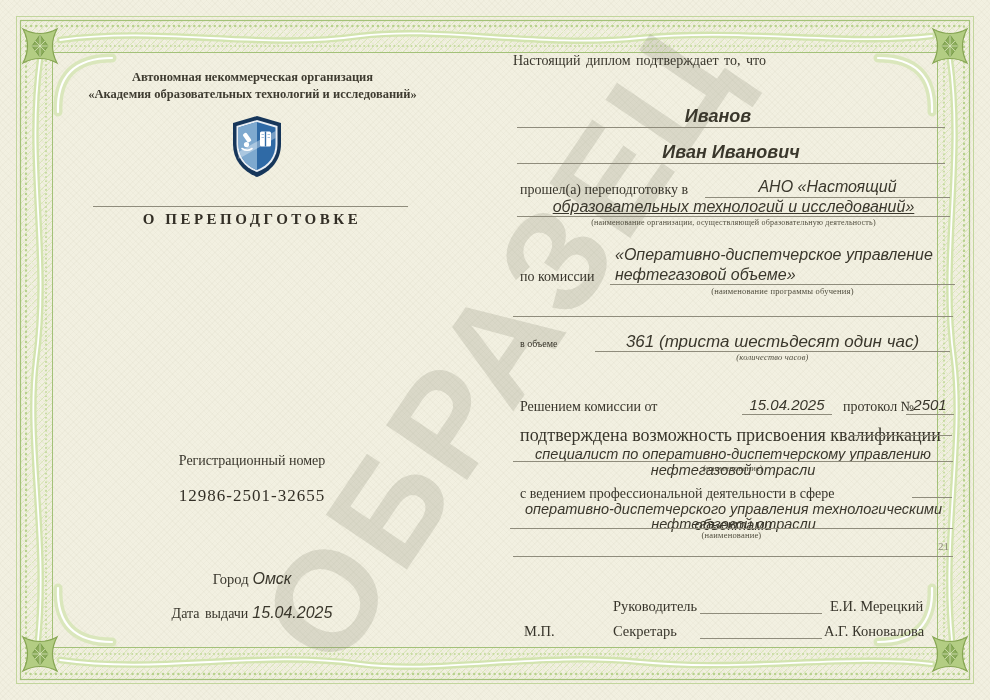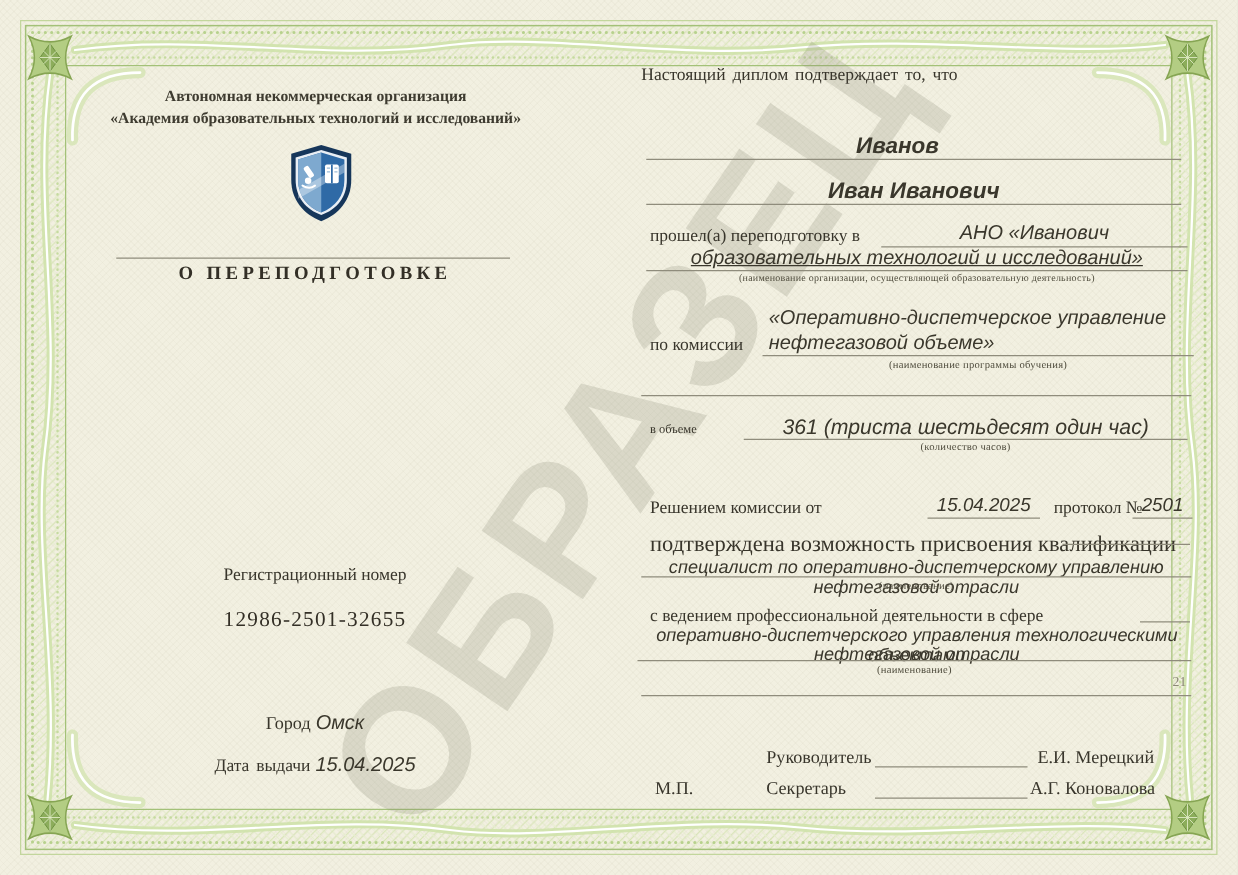--- a/index.html
+++ b/index.html
@@ -117,38 +117,38 @@
   </div>
 
   <div class="abs content t ws2" style="left:513px;top:52px;font-size:14px;">Настоящий диплом подтверждает то,  что</div>
 
   <div class="abs content val name-big ctr" style="left:504px;top:106px;width:428px;">Иванов</div>
   <div class="abs content line" style="left:517px;top:127px;width:428px;"></div>
   <div class="abs content val name-big ctr" style="left:517px;top:142px;width:428px;">Иван Иванович</div>
   <div class="abs content line" style="left:517px;top:163px;width:428px;"></div>
 
   <div class="abs content t" style="left:520px;top:181px;font-size:14px;">прошел(а)  переподготовку  в</div>
-  <div class="abs content val fill16 ctr" style="left:705px;top:178px;width:245px;">АНО «Иванович</div>
+  <div class="abs content val fill16 ctr" style="left:705px;top:178px;width:245px;">АНО «Настоящий</div>
   <div class="abs content line" style="left:705px;top:197px;width:245px;"></div>
   <div class="abs content val fill16 ctr" style="left:517px;top:198px;width:433px;text-decoration:underline;">образовательных технологий и исследований»</div>
   <div class="abs content line" style="left:517px;top:216px;width:433px;"></div>
   <div class="abs content cap" style="left:517px;top:219px;width:433px;font-size:8px;">(наименование организации, осуществляющей образовательную деятельность)</div>
 
   <div class="abs content val fill16" style="left:615px;top:246px;">«Оперативно-диспетчерское управление</div>
   <div class="abs content t" style="left:520px;top:268px;font-size:14px;">по  комиссии</div>
   <div class="abs content val fill16" style="left:615px;top:266px;">нефтегазовой объеме»</div>
   <div class="abs content line" style="left:610px;top:284px;width:345px;"></div>
   <div class="abs content cap" style="left:610px;top:287px;width:345px;">(наименование программы обучения)</div>
 
   <div class="abs content line" style="left:513px;top:316px;width:440px;"></div>
 
   <div class="abs content t" style="left:520px;top:338px;font-size:10px;">в  объеме</div>
   <div class="abs content val ctr" style="left:595px;top:332px;width:355px;font-size:17px;">361 (триста шестьдесят один  час)</div>
   <div class="abs content line" style="left:595px;top:351px;width:355px;"></div>
-  <div class="abs content cap" style="left:595px;top:353px;width:355px;">(количество часов)</div>
+  <div class="abs content cap" style="left:595px;top:353px;width:355px;font-style:italic;">(количество часов)</div>
 
   <div class="abs content t" style="left:520px;top:398px;font-size:14px;">Решением  комиссии  от</div>
   <div class="abs content val fill15 ctr" style="left:742px;top:396px;width:90px;">15.04.2025</div>
   <div class="abs content line" style="left:742px;top:414px;width:90px;"></div>
   <div class="abs content t" style="left:843px;top:398px;font-size:14px;">протокол №</div>
   <div class="abs content val fill15 ctr" style="left:906px;top:396px;width:48px;">2501</div>
   <div class="abs content line" style="left:906px;top:414px;width:48px;"></div>
 
   <div class="abs content t" style="left:520px;top:424px;font-size:18px;">подтверждена  возможность  присвоения  квалификации</div>
   <div class="abs content line" style="left:850px;top:435px;width:102px;"></div>

